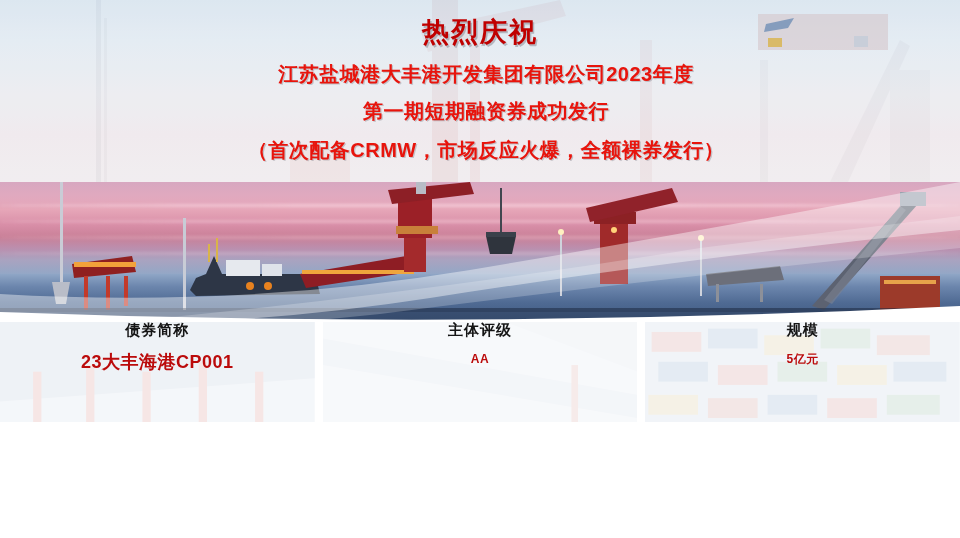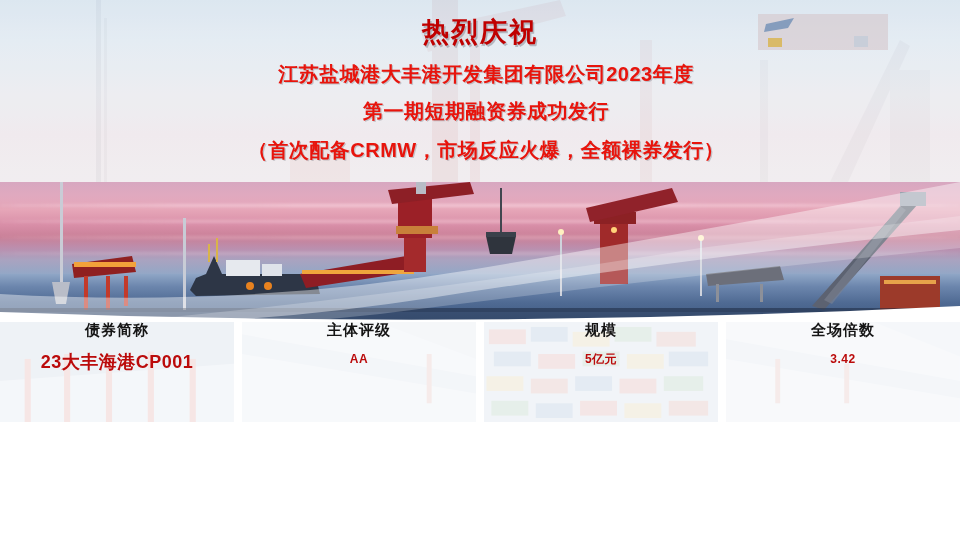--- a/index.html
+++ b/index.html
@@ -331,34 +331,20 @@
         </g>
       </svg>
       <div class="card-wash"></div>
       <div class="card-inner">
         <div class="card-label">规模</div>
         <div class="card-value">5亿元</div>
       </div>
     </div>
 
 
-    <div class="card">
-      <svg class="card-bg" viewBox="0 0 190 100" preserveAspectRatio="none">
-        <rect width="190" height="100" fill="#dfe6ef"></rect>
-        <polygon points="0,14 190,48 190,62 0,30" fill="#bcc8d8"></polygon>
-        <polygon points="120,0 190,0 190,28" fill="#c8d2e0"></polygon>
-        <rect x="40" y="30" width="4" height="36" fill="#cc6a58"></rect>
-        <rect x="96" y="34" width="4" height="32" fill="#cc6a58"></rect>
-      </svg>
-      <div class="card-wash"></div>
-      <div class="card-inner">
-        <div class="card-label">全场倍数</div>
-        <div class="card-value">3.42</div>
-      </div>
-    </div>
 
   </div>
 
   <div class="footer">
 
     
 
     
 
   </div>

